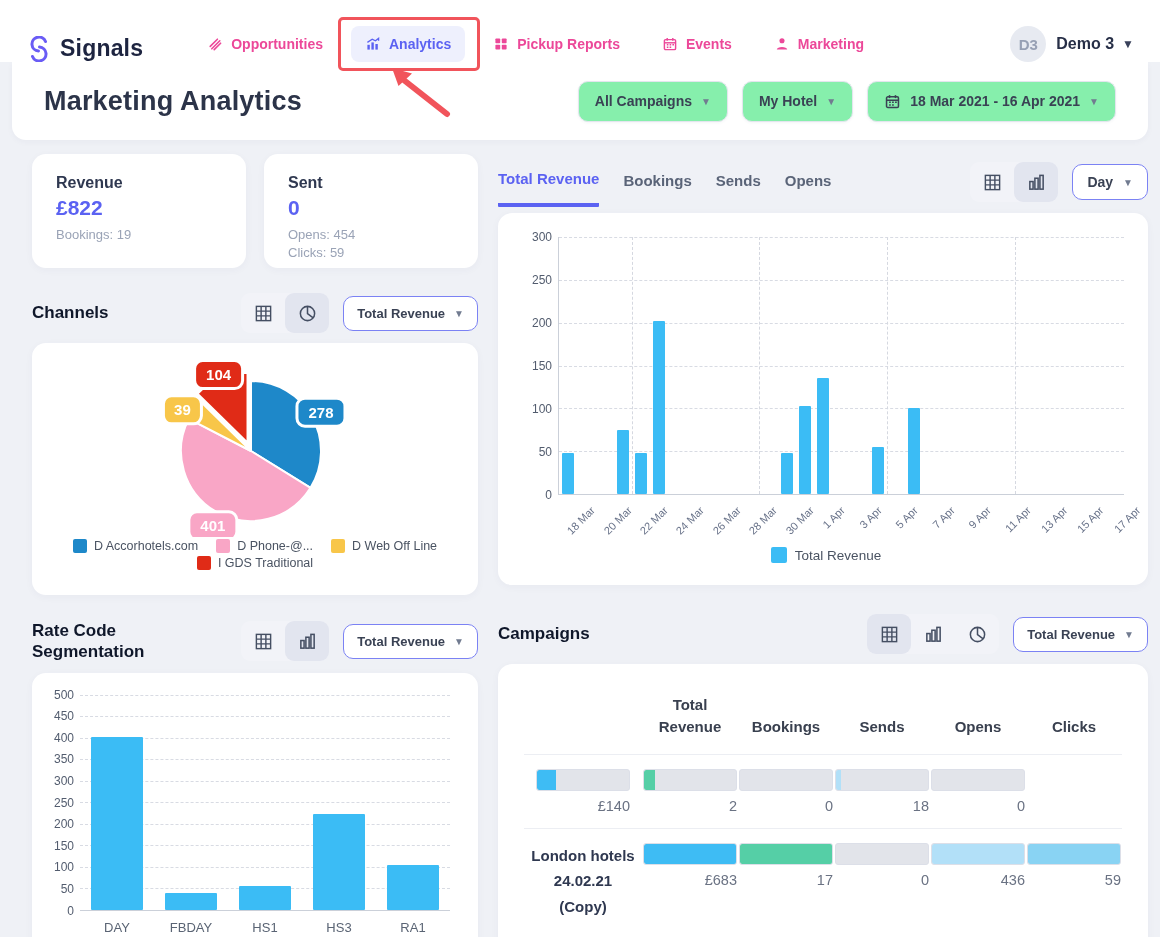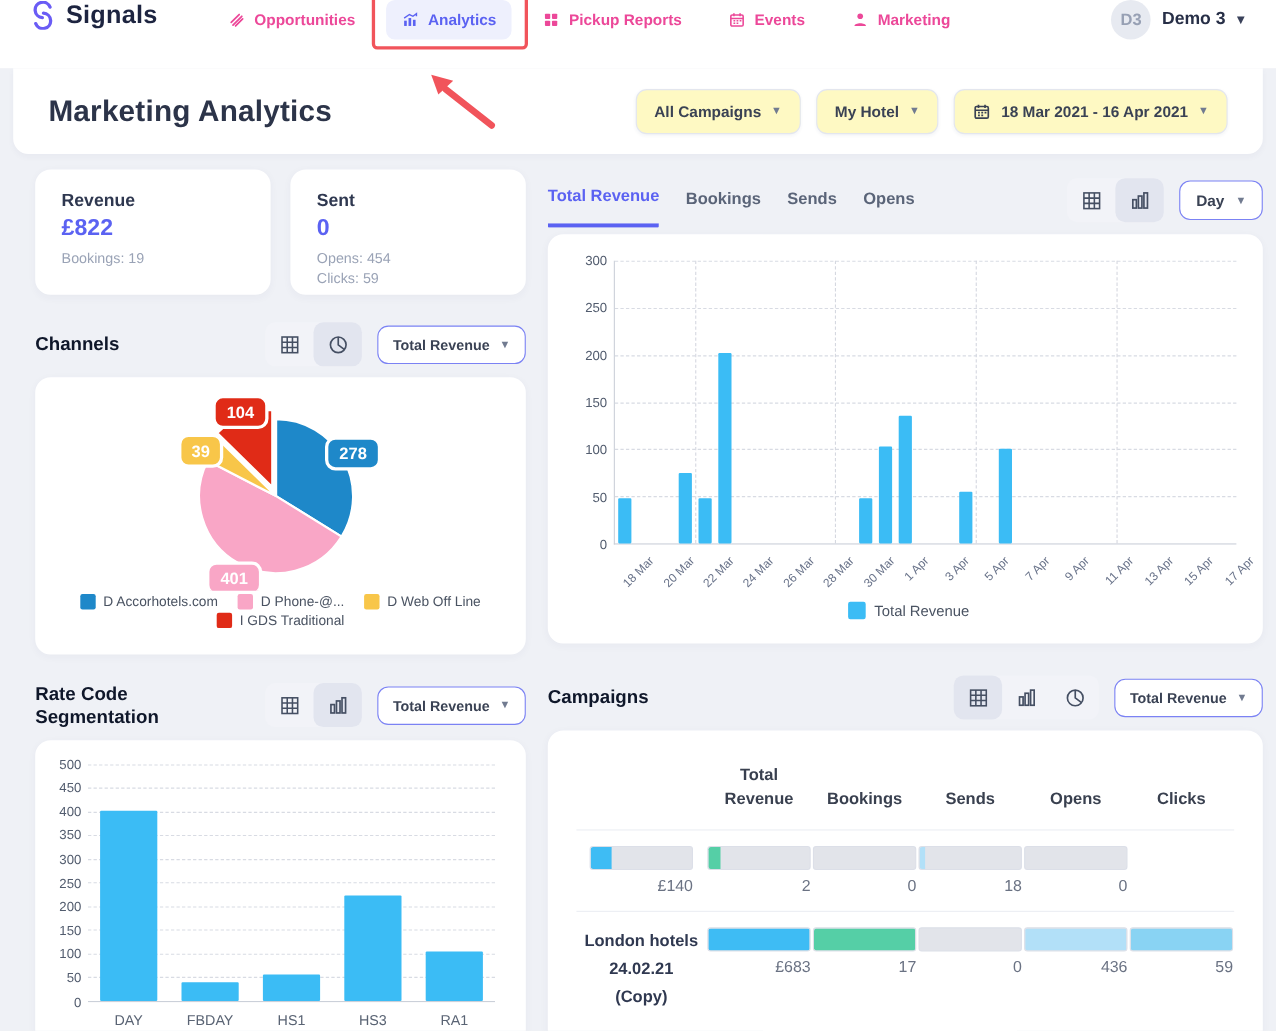--- a/index.html
+++ b/index.html
@@ -1,38 +1,38 @@
 <!DOCTYPE html>
 <html><head>
 <meta charset="utf-8">
 <style>
   * { margin:0; padding:0; box-sizing:border-box; }
   html,body { width:1160px; height:937px; overflow:hidden; }
   body { font-family:"Liberation Sans", sans-serif; background:#eff1f6; color:#333c52; }
 
   
-  nav { height:62px; background:#ffffff; display:flex; align-items:flex-start; padding:0 26px; position:relative; z-index:5; }
+  nav { height:62px; background:#ffffff; display:flex; align-items:flex-end; padding:0 26px; position:relative; z-index:5; }
   .brand { display:flex; align-items:center; gap:8px; cursor:pointer; }
   .brand-name { font-size:23px; font-weight:bold; color:#1d2440; letter-spacing:.2px; }
   .nav-menu { display:flex; align-items:center; margin-left:50px; gap:14px; }
   .nav-item { display:flex; align-items:center; gap:8px; font-size:14px; color:#ec4899; font-weight:600; padding:10px 14px; border-radius:8px; cursor:pointer; white-space:nowrap; }
   .nav-item svg { display:block; }
   .nav-item.active { background:#eef0fd; color:#5b62f2; position:relative; }
   .annotation-box { position:absolute; top:-9px; bottom:-9px; left:-13px; right:-15px; border:3px solid #f1545b; border-radius:5px; pointer-events:none; }
   .nav-user { margin-left:auto; display:flex; align-items:center; gap:10px; cursor:pointer; }
   .avatar { width:36px; height:36px; border-radius:50%; background:#e7eaf1; color:#97a0b4; font-weight:bold; font-size:15px; display:flex; align-items:center; justify-content:center; }
   .uname { font-size:16px; font-weight:bold; color:#272f47; }
   .ucaret { color:#39415a; font-size:12px; margin-left:-2px; }
 
   
   .page { position:relative; }
   .header-card { background:#ffffff; margin:0 12px; border-radius:0 0 14px 14px; height:78px; display:flex; align-items:center; padding:0 32px 0 32px; box-shadow:0 2px 6px rgba(40,50,90,.04); }
   .page-title { font-size:27px; font-weight:bold; color:#2c3449; letter-spacing:.2px; }
   .filters { margin-left:auto; display:flex; gap:14px; }
-  .filter-btn { background:#fef9c3; border:1px solid #e3e6ee; border-radius:10px; padding:11px 16px; font-size:14px; font-weight:600; color:#3a4254; display:flex; align-items:center; gap:9px; cursor:pointer; box-shadow:0 1px 3px rgba(40,50,90,.05); white-space:nowrap; }
+  .filter-btn { background:#86efac; border:1px solid #e3e6ee; border-radius:10px; padding:11px 16px; font-size:14px; font-weight:600; color:#3a4254; display:flex; align-items:center; gap:9px; cursor:pointer; box-shadow:0 1px 3px rgba(40,50,90,.05); white-space:nowrap; }
   .caret { color:#717b90; font-size:10px; }
   .annot-arrow { position:absolute; left:385px; top:2px; width:72px; height:58px; pointer-events:none; z-index:6; }
 
   
   .content { display:grid; grid-template-columns:446px 650px; gap:20px; padding:14px 32px 0 32px; }
 
   .card { background:#fff; border-radius:14px; box-shadow:0 2px 8px rgba(40,50,90,.04); }
 
   
   .stats-row { display:grid; grid-template-columns:1fr 1fr; gap:18px; }

